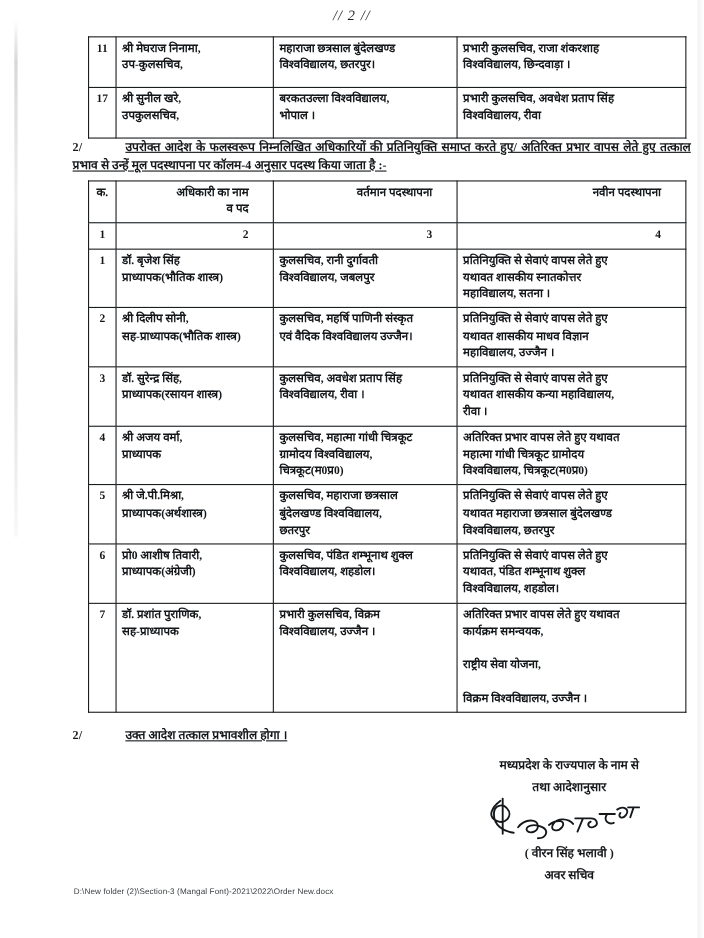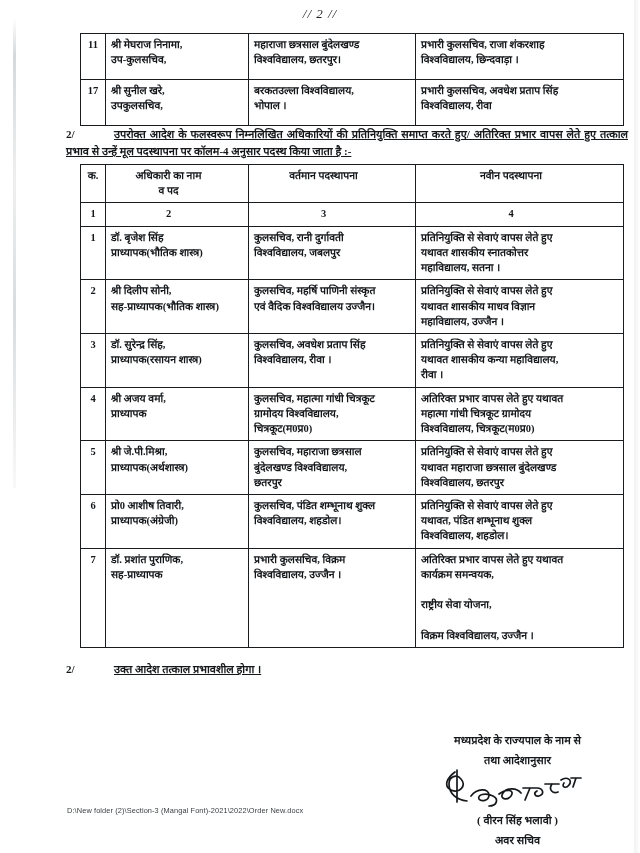--- a/index.html
+++ b/index.html
@@ -76,21 +76,21 @@
     font-weight: 600;
     text-align: left;
     margin-top: 10px;
   }
   table.doc-table td.num, table.doc-table th.num {
     text-align: center;
     padding-left: 2px;
     padding-right: 2px;
   }
   table.doc-table th.ctr, table.doc-table td.ctr {
-    text-align: center;
+    text-align: right;
   }
 
   
   #table-continuation {
     left: 80px;
     top: 33px;
     width: 543px;
   }
   #table-continuation td { height: 38px; }
 
@@ -140,21 +140,20 @@
   .signature-block {
     position: absolute;
     left: 395px;
     top: 686px;
     width: 245px;
     text-align: center;
     font-size: 11px;
     font-weight: 600;
     line-height: 1.85;
     color: #15181b;
-    margin-top: 44px;
   }
   .sig-graphic {
     position: relative;
     height: 40px;
     margin: 1px 0 -2px 0;
   }
   .sig-graphic svg { position: absolute; left: 42px; top: -4px; }
 
   
   .file-path {

